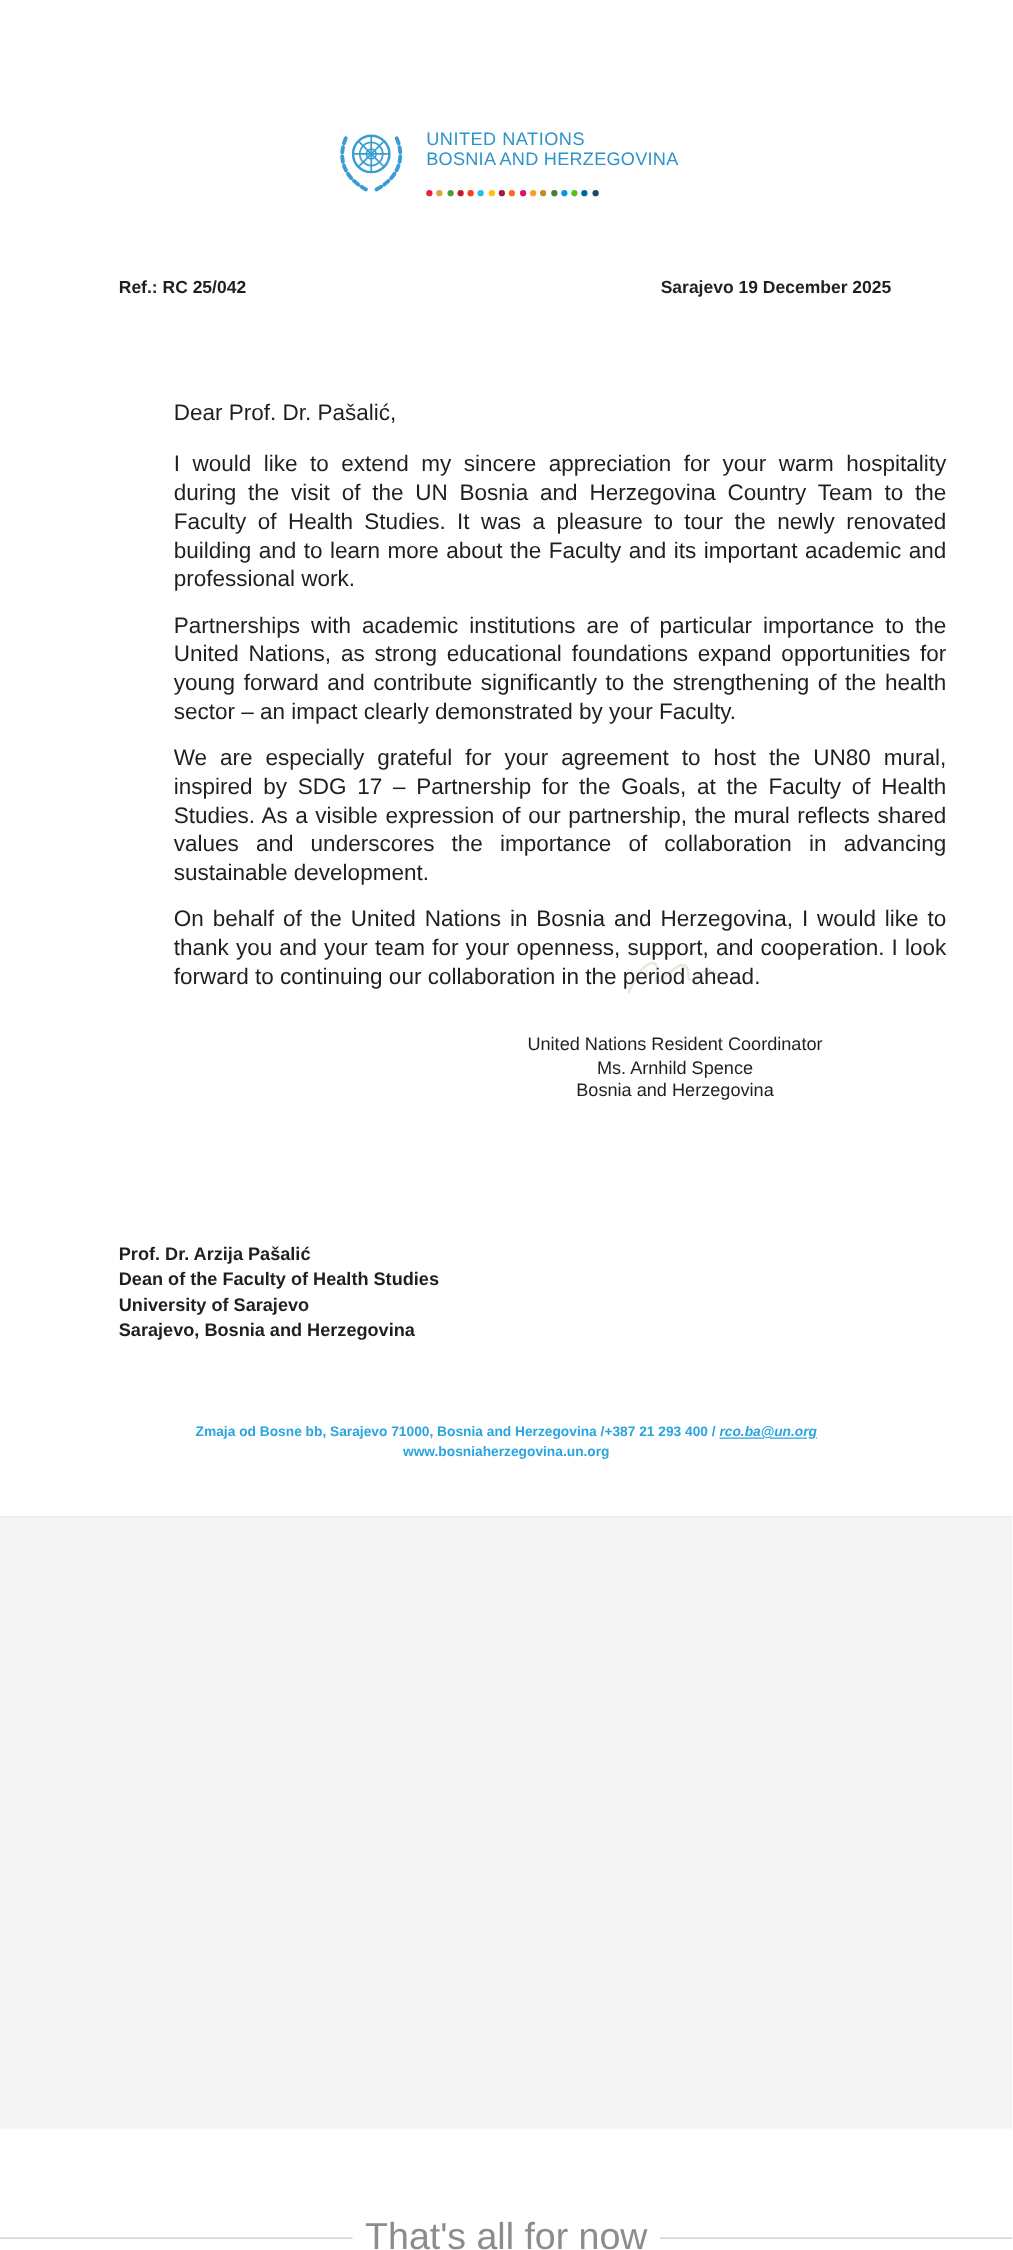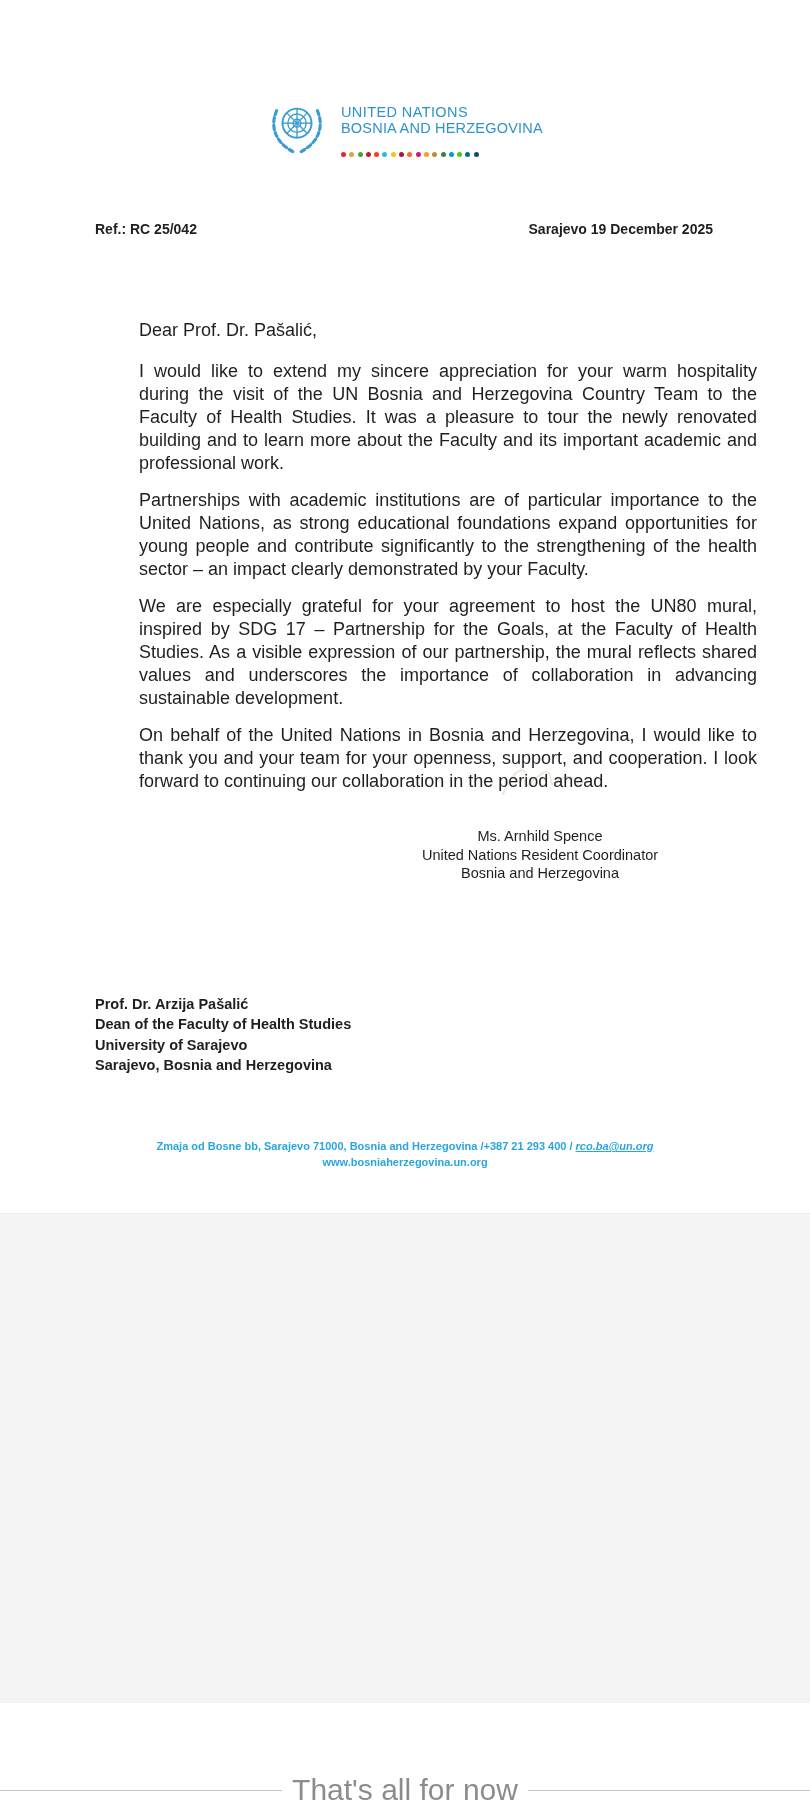--- a/index.html
+++ b/index.html
@@ -90,33 +90,33 @@
   </div>
 
   <div class="ref-row">
     <span>Ref.: RC 25/042</span>
     <span>Sarajevo 19 December 2025</span>
   </div>
 
   <div class="body-text">
     <p class="salutation">Dear Prof. Dr. Pašalić,</p>
     <p class="para">I would like to extend my sincere appreciation for your warm hospitality during the visit of the UN Bosnia and Herzegovina Country Team to the Faculty of Health Studies. It was a pleasure to tour the newly renovated building and to learn more about the Faculty and its important academic and professional work.</p>
-    <p class="para">Partnerships with academic institutions are of particular importance to the United Nations, as strong educational foundations expand opportunities for young people and contribute significantly to the strengthening of the health sector – an impact clearly demonstrated by your Faculty.</p>
+    <p class="para">Partnerships with academic institutions are of particular importance to the United Nations, as strong educational foundations expand opportunities for young forward and contribute significantly to the strengthening of the health sector – an impact clearly demonstrated by your Faculty.</p>
     <p class="para">We are especially grateful for your agreement to host the UN80 mural, inspired by SDG 17 – Partnership for the Goals, at the Faculty of Health Studies. As a visible expression of our partnership, the mural reflects shared values and underscores the importance of collaboration in advancing sustainable development.</p>
     <p class="para">On behalf of the United Nations in Bosnia and Herzegovina, I would like to thank you and your team for your openness, support, and cooperation. I look forward to continuing our collaboration in the period ahead.</p>
   </div>
 
 
   <svg class="signature-mark" viewBox="0 0 90 56" fill="none" stroke="#9a7a52">
     <path d="M8 38 C20 10 34 8 30 26 C27 40 44 14 52 16 C60 18 50 36 64 24 C72 17 80 22 84 30" stroke-width="2" stroke-linecap="round"></path>
   </svg>
 
   <div class="signature-block">
+    <div>United Nations Resident Coordinator</div>
     <div>Ms. Arnhild Spence</div>
-    <div>United Nations Resident Coordinator</div>
     <div>Bosnia and Herzegovina</div>
   </div>
 
   <div class="recipient-block">
     <div>Prof. Dr. Arzija Pašalić</div>
     <div>Dean of the Faculty of Health Studies</div>
     <div>University of Sarajevo</div>
     <div>Sarajevo, Bosnia and Herzegovina</div>
   </div>
 

